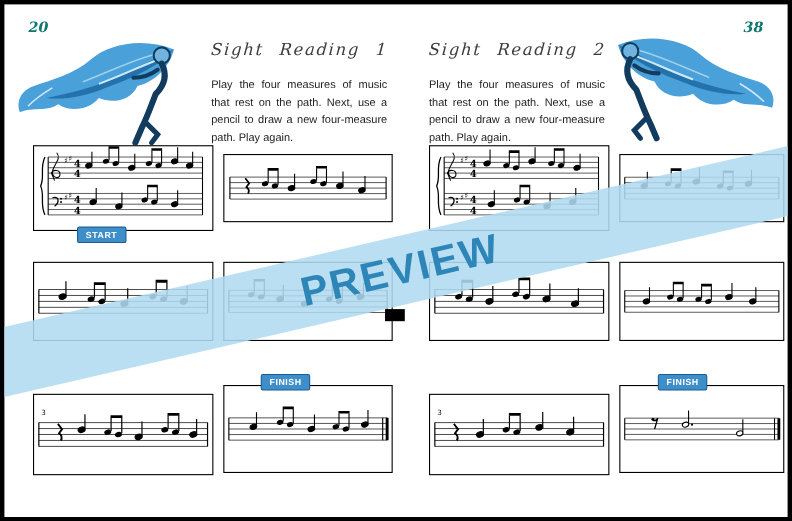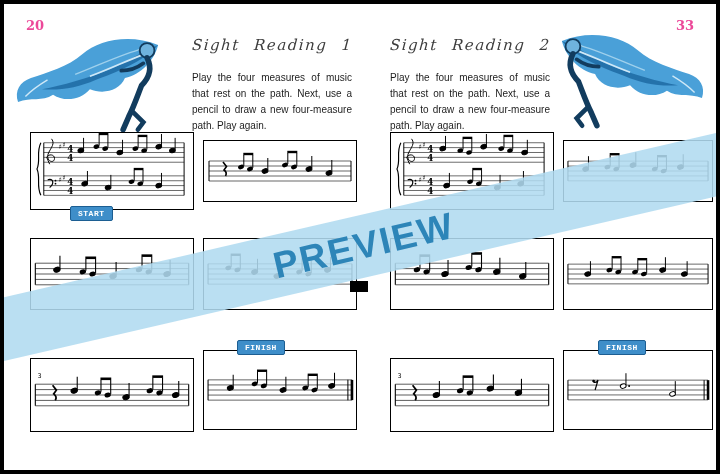--- a/index.html
+++ b/index.html
@@ -2,22 +2,22 @@
 <html><head>
 <meta charset="utf-8">
 <style>
   html,body{margin:0;padding:0;background:#e8e8e8;}
   #frame{
     position:relative;width:720px;height:474px;box-sizing:border-box;
     background:#ffffff;border:4px solid #000;overflow:hidden;
     font-family:"Liberation Sans",sans-serif;
   }
   .pagenum{
-    position:absolute;top:14px;font-size:13px;font-weight:bold;
-    color:#ec4899;font-family:"DejaVu Serif",serif;
+    position:absolute;top:14px;font-size:13px;font-weight:bold;font-style:italic;
+    color:#0f766e;font-family:"DejaVu Serif",serif;
   }
   #pagenum-left{left:22px;} #pagenum-right{right:22px;}
   .title{
     position:absolute;top:32px;font-size:15px;letter-spacing:1.5px;word-spacing:8px;
     color:#3c3c3c;font-style:italic;font-family:"DejaVu Serif",serif;transform:skewX(-4deg);
     white-space:nowrap;
   }
   #title-left{left:188px;} #title-right{left:386px;}
   .instr{
     position:absolute;top:66px;width:160px;font-size:10px;line-height:1.6;color:#1d1d1d;
@@ -29,21 +29,21 @@
   #dancer-right{right:6px;top:24px;}
   #dancer-right svg{transform:scaleX(-1);}
   .dancer svg{width:100%;height:100%;display:block;}
   .music-box{
     position:absolute;border:1px solid #000;background:#fff;box-sizing:border-box;z-index:3;
   }
   .music-box svg{width:100%;height:100%;display:block;}
   .badge{
     position:absolute;background:#3e8ec9;border:1px solid #1c5e92;color:#fff;
     font-size:8px;font-weight:bold;padding:2px 7px;border-radius:2px;letter-spacing:.5px;
-    z-index:20;font-family:Liberation Mono, monospace;
+    z-index:20;font-family:Liberation Sans, sans-serif;
   }
   #badge-start{left:66px;top:202px;}
   #badge-finish-left{left:233px;top:336px;}
   #badge-finish-right{left:594px;top:336px;}
   #gutter-connector{position:absolute;left:346px;top:277px;width:18px;height:11px;background:#000;z-index:4;}
   #preview-banner{
     position:absolute;left:-60px;top:211px;width:840px;height:62px;
     background:rgba(176,219,240,0.88);transform:rotate(-13deg);z-index:50;
     display:flex;align-items:center;justify-content:center;
   }
@@ -51,21 +51,21 @@
     font-size:37px;font-weight:bold;color:#2d85b8;letter-spacing:2px;
     font-family:"Liberation Sans",sans-serif;
   }
 </style>
 </head>
 <body>
 
 <div id="frame">
 
   <div class="pagenum" id="pagenum-left">20</div>
-  <div class="pagenum" id="pagenum-right">33</div>
+  <div class="pagenum" id="pagenum-right">38</div>
 
   <div class="dancer" id="dancer-left">
     <svg viewBox="0 0 170 115">
       <path d="M160 14 C130 2 96 8 78 24 C62 38 40 44 22 50 C10 54 4 64 8 76 C22 70 34 76 46 68 C58 76 76 74 86 62 C100 68 118 64 124 50 C142 46 156 30 160 14 Z" fill="#4aa0d8"></path>
       <path d="M160 14 C140 22 124 34 104 42 C84 50 56 58 34 62 C52 64 74 60 92 52 C114 44 144 32 160 14 Z" fill="#1d6aa3" opacity="0.85"></path>
       <path d="M150 22 C128 30 108 40 86 48" stroke="#cfe8f7" stroke-width="2" fill="none"></path>
       <path d="M144 18 C120 24 96 36 70 46" stroke="#9fd0ec" stroke-width="1.5" fill="none"></path>
       <path d="M40 52 C30 58 22 64 16 70" stroke="#cfe8f7" stroke-width="1.5" fill="none"></path>
       <circle cx="148" cy="20" r="8" fill="#6fb3de" stroke="#123c5e" stroke-width="2"></circle>
       <path d="M148 28 C154 40 150 50 142 58 C138 68 134 80 128 92 L122 106" stroke="#123c5e" stroke-width="6" fill="none" stroke-linecap="round"></path>

